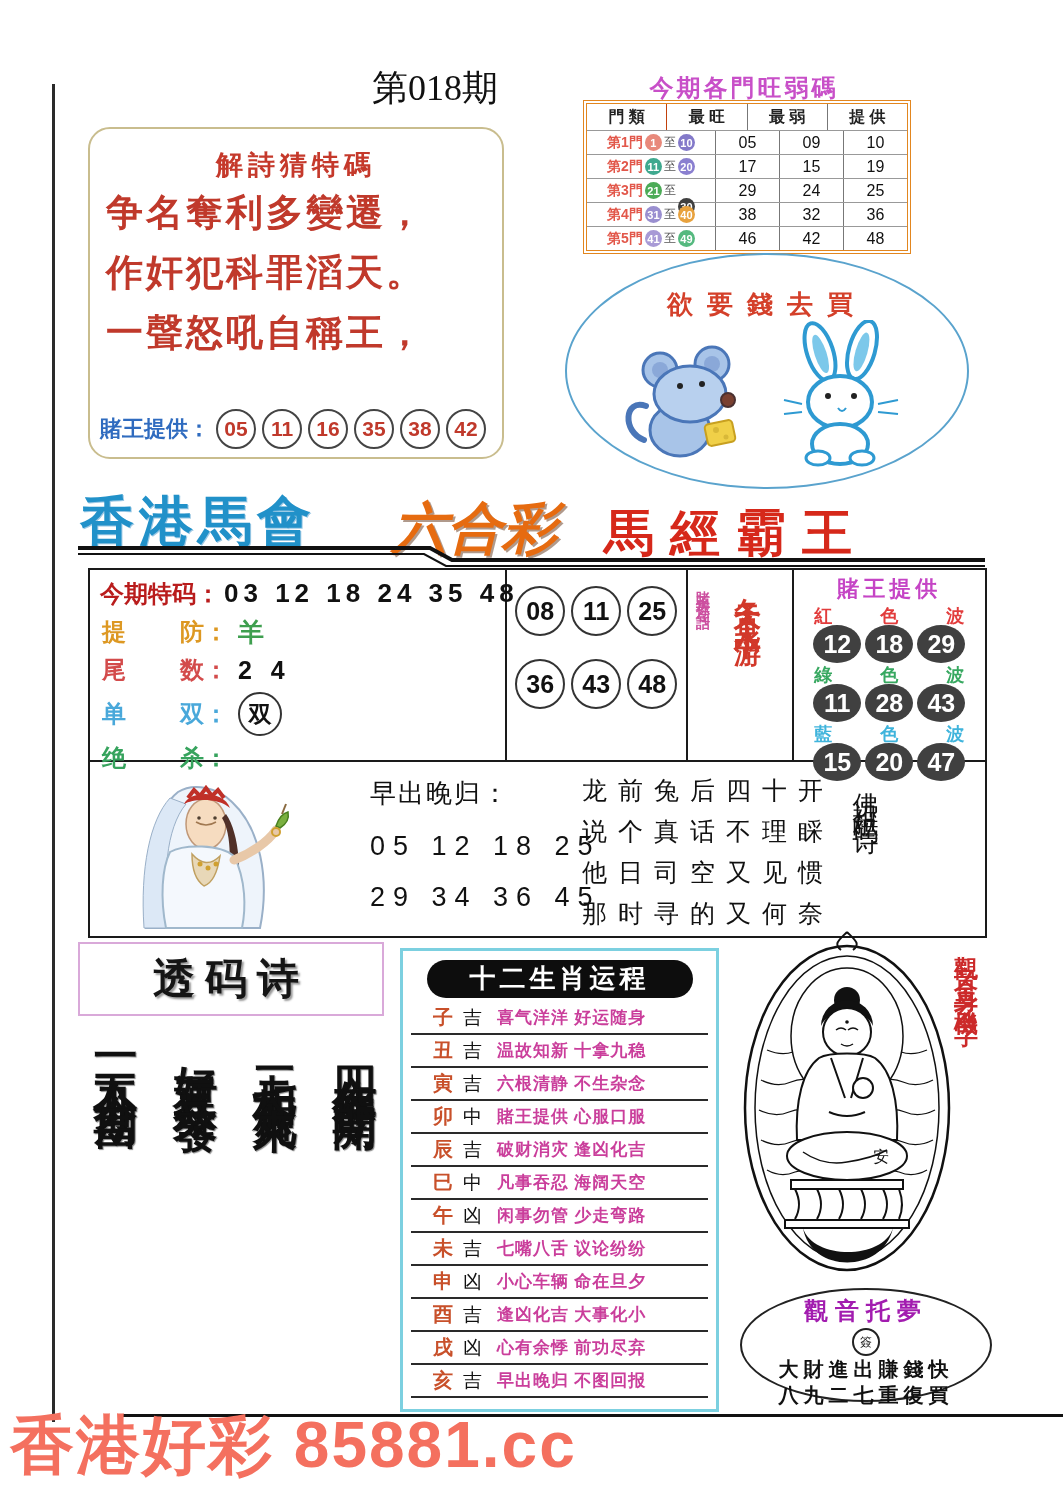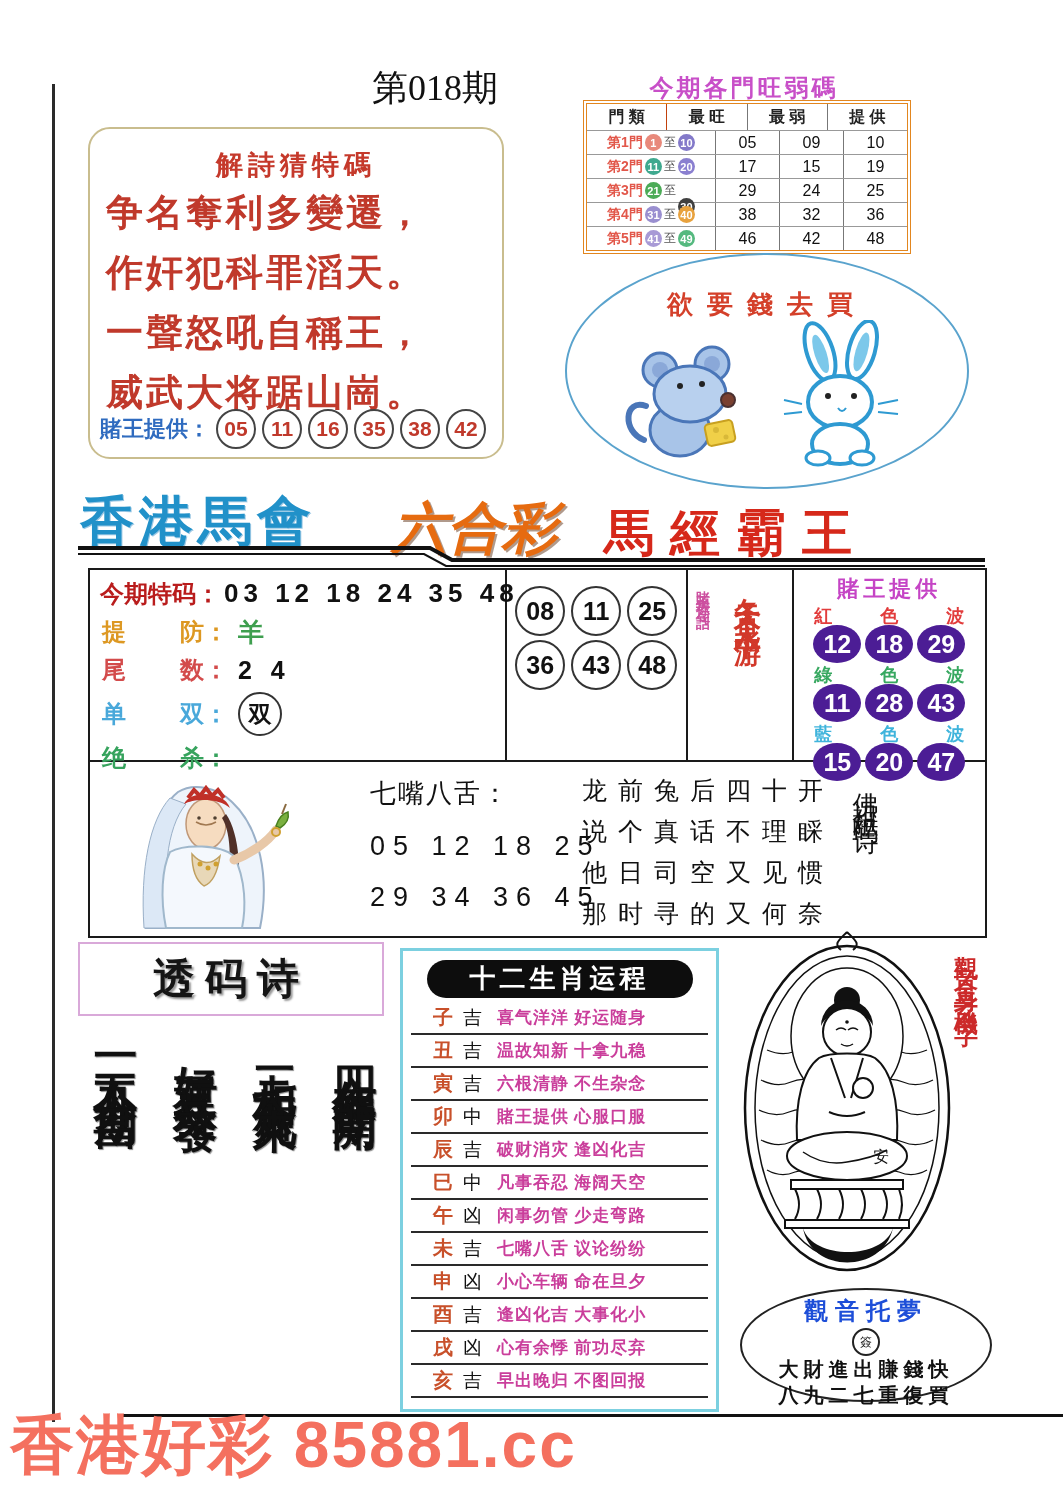--- a/index.html
+++ b/index.html
@@ -67,34 +67,34 @@
   .tip-row{margin:6px 0 0 12px;height:32px;display:flex;align-items:center;white-space:nowrap;}
   .tip-row .k1{width:78px;font-size:24px;font-weight:bold;}
   .tip-row .k2{font-size:24px;font-weight:bold;margin-right:10px;}
   .c-fang{color:#dd9822;} .c-wei{color:#d34b4b;} .c-dan{color:#49a8da;} .c-jue{color:#36a35d;}
   .v-sheep{color:#3f9f4f;font-size:26px;font-weight:bold;}
   .v-num{color:#111;font-size:25px;font-weight:bold;letter-spacing:6px;font-family:"Liberation Sans",sans-serif;}
   .v-circ{display:inline-flex;width:40px;height:40px;border:2px solid #333;border-radius:50%;
           justify-content:center;align-items:center;font-size:23px;font-weight:bold;color:#111;}
 
   #songte-title{margin-top:4px;text-align:center;font-size:38px;font-weight:bold;color:#d03099;letter-spacing:8px;}
-  #songte-grid{margin:16px auto 0;width:168px;display:grid;grid-template-columns:repeat(3,1fr);row-gap:4px;justify-items:center;}
+  #songte-grid{margin:16px auto 0;width:168px;display:grid;grid-template-columns:repeat(3,1fr);row-gap:23px;justify-items:center;}
   .st-circ{display:inline-flex;width:46px;height:46px;border:2px solid #333;border-radius:50%;
            justify-content:center;align-items:center;font-size:25px;font-weight:bold;color:#111;
            font-family:"Liberation Sans",sans-serif;}
 
   .vtext{writing-mode:vertical-rl;text-orientation:upright;}
   #say-small{position:absolute;left:6px;top:10px;height:175px;font-size:14px;font-weight:bold;color:#cc4f9f;letter-spacing:4px;}
   #say-large{position:absolute;left:42px;top:6px;height:180px;font-size:27px;font-weight:bold;color:#d2382a;letter-spacing:7px;}
 
   #waves-title{margin-top:4px;text-align:center;font-size:22px;font-weight:bold;color:#c544c5;letter-spacing:4px;}
   .wave-label{width:150px;margin:0 auto;display:flex;justify-content:space-between;font-size:18px;font-weight:bold;height:20px;}
   .wl-red{color:#e23c3c;} .wl-green{color:#37a860;} .wl-blue{color:#3fb4dc;}
   .wave-balls{display:flex;justify-content:center;gap:4px;margin-top:1px;}
-  .ball{display:inline-flex;width:48px;height:38px;background:#4c1d95;border-radius:50%;color:#fff;
+  .ball{display:inline-flex;width:48px;height:38px;background:#404040;border-radius:50%;color:#fff;
         justify-content:center;align-items:center;font-size:25px;font-weight:bold;font-family:"Liberation Sans",sans-serif;}
 
   
   #tema{position:absolute;left:280px;top:206px;width:250px;}
   #tema .lab{font-size:26px;color:#111;letter-spacing:2px;}
   #tema .ln{margin-top:20px;font-size:27px;letter-spacing:8px;color:#111;font-family:"Liberation Sans",sans-serif;}
   #main-poem{position:absolute;left:492px;top:200px;width:268px;}
   #main-poem .pl{font-size:25px;letter-spacing:11px;line-height:41px;color:#111;white-space:nowrap;}
   #fozu{position:absolute;left:758px;top:202px;height:165px;font-size:26px;letter-spacing:9px;color:#111;}
 
@@ -112,21 +112,21 @@
                color:#fff;font-size:26px;font-weight:bold;letter-spacing:4px;text-align:center;line-height:38px;}
   .z-row{display:flex;align-items:center;height:31px;margin:0 8px;border-bottom:2px solid #2a2a2a;padding-left:22px;white-space:nowrap;}
   .z-z{width:30px;color:#c8502a;font-size:20px;font-weight:bold;}
   .z-luck{width:34px;color:#111;font-size:19px;}
   .z-text{color:#ca3e9b;font-size:17px;font-weight:bold;letter-spacing:1px;}
 
   
   #side-text{left:950px;top:936px;height:300px;font-size:24px;font-weight:bold;color:#cc2a2a;letter-spacing:11px;}
   #buddha{left:733px;top:930px;}
   #dream-oval{left:740px;top:1288px;width:248px;height:110px;border:2px solid #222;border-radius:50%;text-align:center;}
-  #dream-title{margin-top:5px;font-size:24px;font-weight:bold;color:#1d4ed8;letter-spacing:7px;}
+  #dream-title{margin-top:5px;font-size:24px;font-weight:bold;color:#a21caf;letter-spacing:7px;}
   #dream-seal{display:inline-flex;width:24px;height:24px;border:2px solid #222;border-radius:50%;
               justify-content:center;align-items:center;font-size:12px;color:#111;margin-top:1px;}
   .dream-ln{font-size:20px;font-weight:bold;color:#111;letter-spacing:5px;line-height:26px;}
 
   
   #footer{left:10px;top:1402px;font-size:64px;font-weight:bold;color:#f4705f;letter-spacing:2px;
           font-family:"Liberation Sans",sans-serif;white-space:nowrap;}
 
   
   .gc-r1a{background:#e8897b;} .gc-r1b{background:#8379c9;}
@@ -140,21 +140,20 @@
 
 <div class="abs" id="left-line"></div>
 
 <div class="abs" id="issue">第018期</div>
 
 <div class="abs" id="poem-box">
   <div id="poem-title">解詩猜特碼</div>
   <div class="poem-line">争名奪利多變遷，</div>
   <div class="poem-line">作奸犯科罪滔天。</div>
   <div class="poem-line">一聲怒吼自稱王，</div>
-  <div class="poem-line">威武大将踞山崗。</div>
   <div id="poem-provider">
     <span class="lab">賭王提供：</span>
     <span class="num-circ">05</span>
     <span class="num-circ">11</span>
     <span class="num-circ">16</span>
     <span class="num-circ">35</span>
     <span class="num-circ">38</span>
     <span class="num-circ">42</span>
   </div>
 </div>
@@ -364,21 +363,21 @@
     <circle cx="100" cy="96" r="2.5" fill="#d0a030"></circle>
       <circle cx="108" cy="100" r="2.5" fill="#d0a030"></circle>
       <circle cx="116" cy="96" r="2.5" fill="#d0a030"></circle>
     <path d="M134,92 C150,86 168,74 176,62" fill="none" stroke="#e8c8a8" stroke-width="9" stroke-linecap="round"></path>
     <path d="M176,58 q4,-12 12,-14 q2,10 -8,16 Z" fill="#7ab040" stroke="#4a8020" stroke-width="1.5"></path>
     <path d="M182,46 l4,-10" stroke="#8a6a40" stroke-width="2"></path>
     <circle cx="176" cy="64" r="4" fill="none" stroke="#d0a030" stroke-width="2"></circle>
   </svg>
 
   <div id="tema">
-    <div class="lab">七嘴八舌：</div>
+    <div class="lab">早出晚归：</div>
     <div class="ln">05 12 18 25</div>
     <div class="ln">29 34 36 45</div>
   </div>
 
   <div id="main-poem">
     <div class="pl">龙前兔后四十开</div>
     <div class="pl">说个真话不理睬</div>
     <div class="pl">他日司空又见惯</div>
     <div class="pl">那时寻的又何奈</div>
   </div>

